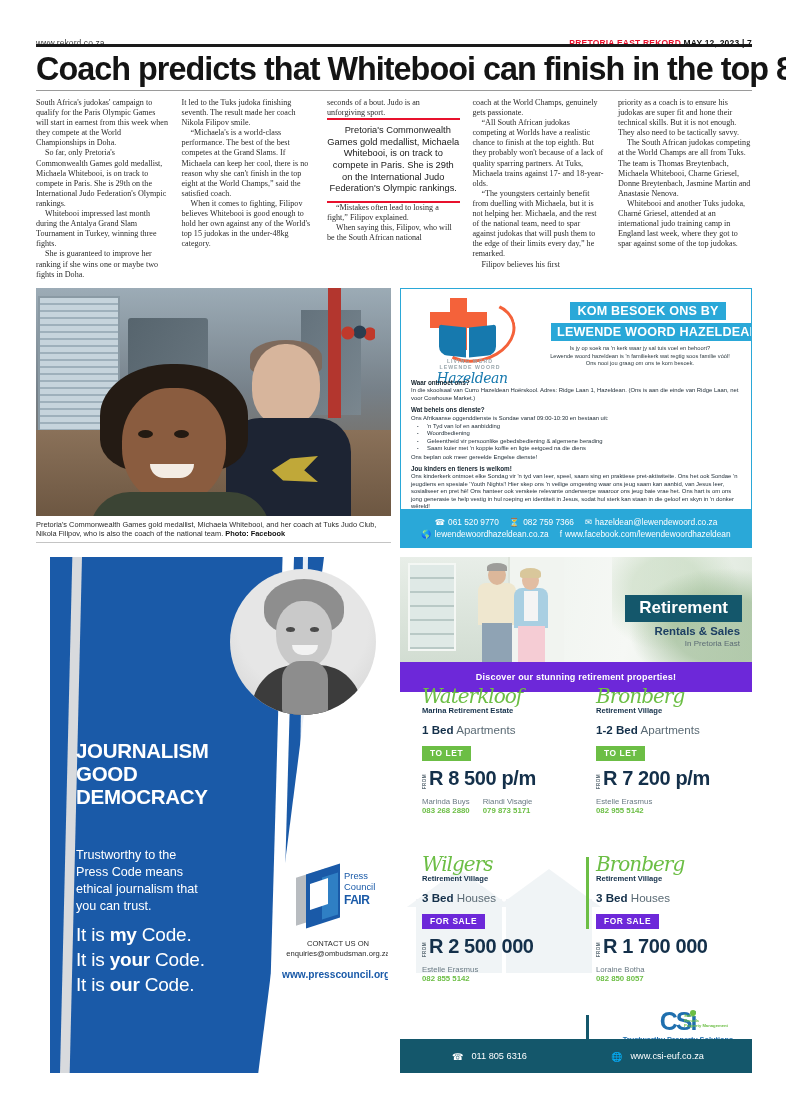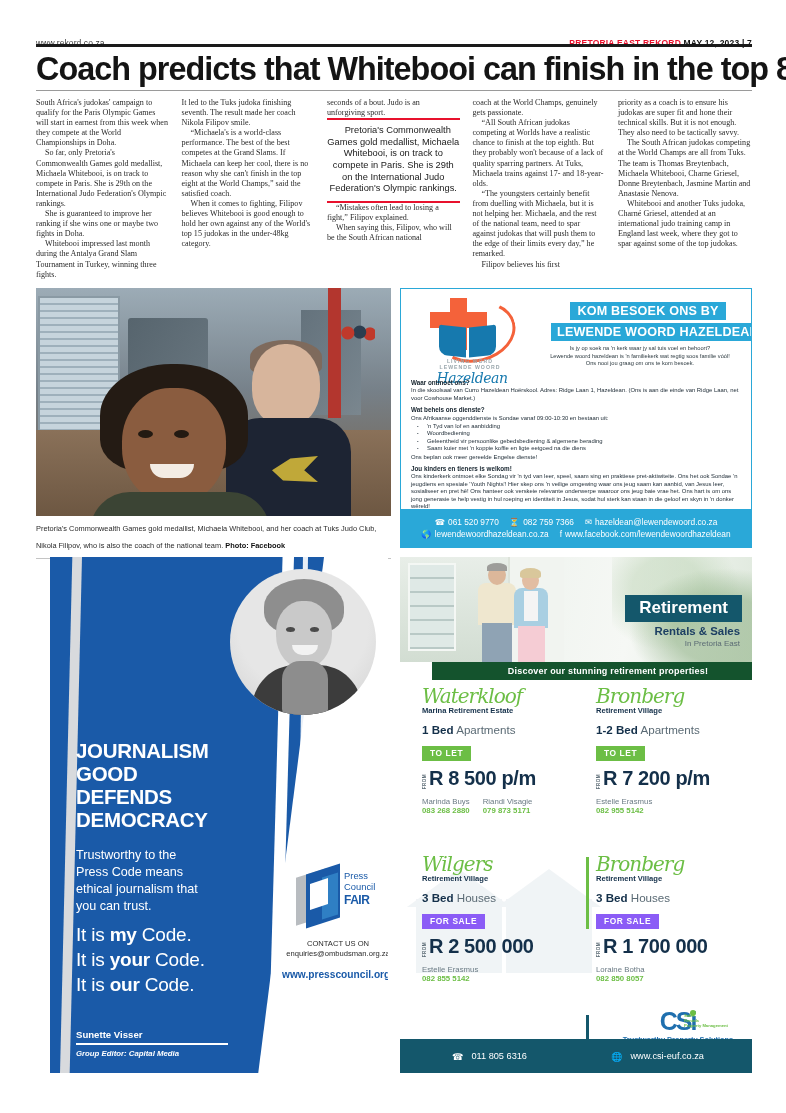--- a/index.html
+++ b/index.html
@@ -173,21 +173,21 @@
     background:#231a12; border-radius:50%;
   }
   .ath-eye-l { left:44px; }
   .ath-eye-r { left:80px; }
   .caption {
     width: 355px;
     border-top: 0px;
     padding: 4px 0 4px 0;
     font-family: "Liberation Sans", sans-serif;
     font-size: 7.4px;
-    line-height: 17px;
+    line-height: 9px;
     color: #2a2a2a;
   }
   .caption b { color:#111; }
   .caption-rule {
     width: 355px; height: 1px; background:#c4c4c4;
   }
 
   
   .church-ad {
     position: absolute; left: 400px; top: 288px; width: 352px; height: 260px;
@@ -423,24 +423,24 @@
   }
   .ret-rs {
     position:absolute; right:12px; top:68px;
     color:#1c3f63; font-weight:bold; font-size:11.4px;
   }
   .ret-pe {
     position:absolute; right:12px; top:82px;
     color:#5b6b74; font-size:8px;
   }
   .ret-green-bar {
-    position:absolute; left:0; top:105px; width:352px; height:18px;
-    background:#14532d; color:#fff;
+    position:absolute; left:0; top:105px; width:352px; height:30px;
+    background:#6d28d9; color:#fff;
     display:flex; align-items:center; justify-content:center;
-    font-size:9px; font-weight:bold; letter-spacing:.2px;margin-left:32px;
+    font-size:9px; font-weight:bold; letter-spacing:.2px;
   }
   .ret-grid {
     position:absolute; left:0; top:128px; width:352px; height:340px;
   }
   .ret-watermark {
     position:absolute; left:16px; bottom:52px; width:200px; height:110px;
     opacity:.07;
   }
   .wm-house1, .wm-house2 {
     position:absolute; bottom:0; width:86px; height:74px;
@@ -476,21 +476,21 @@
   .estate-sub {
     font-size:7.6px; font-weight:bold; color:#14304a; margin-top:-1px; margin-bottom:8px;
   }
   .ret-type { font-size:11.6px; color:#5a6a74; margin-bottom:6px; }
   .ret-type b { color:#14304a; }
   .ret-tag {
     display:inline-block; color:#fff; font-size:8.4px; font-weight:bold;
     padding:2.5px 8px; letter-spacing:.6px; margin-bottom:6px;
   }
   .ret-tag.let  { background:#6cbe45; }
-  .ret-tag.sale { background:#8b5cf6; }
+  .ret-tag.sale { background:#6d28d9; }
   .ret-price-row { display:flex; align-items:flex-end; gap:2px; margin-bottom:7px;}
   .ret-from {
     font-size:4.6px; color:#5a6a74; font-weight:bold;
     writing-mode: vertical-rl; transform: rotate(180deg);
     letter-spacing:.4px; padding-bottom:4px;
   }
   .ret-price { font-size:20px; font-weight:bold; letter-spacing:-.4px; }
   .ret-price.green { color:#14304a; }
   .ret-price.teal  { color:#14304a; }
   .ret-agents { display:flex; gap:13px; }
@@ -540,22 +540,22 @@
   </div>
   <div class="rule-top"></div>
 
   <div class="headline">Coach predicts that Whitebooi can finish in the top 8</div>
   <div class="rule-under-headline"></div>
 
   <div class="article">
     <div class="col">
       <p class="noindent">South Africa's judokas' campaign to qualify for the Paris Olympic Games will start in earnest from this week when they compete at the World Championships in Doha.</p>
       <p>So far, only Pretoria's Commonwealth Games gold medallist, Michaela Whitebooi, is on track to compete in Paris. She is 29th on the International Judo Federation's Olympic rankings.</p>
+      <p>Whitebooi impressed last month during the Antalya Grand Slam Tournament in Turkey, winning three fights.</p>
       <p>She is guaranteed to improve her ranking if she wins one or maybe two fights in Doha.</p>
-      <p>Whitebooi impressed last month during the Antalya Grand Slam Tournament in Turkey, winning three fights.</p>
     </div>
     <div class="col">
       <p class="noindent">It led to the Tuks judoka finishing seventh. The result made her coach Nikola Filipov smile.</p>
       <p>“Michaela's is a world-class performance. The best of the best competes at the Grand Slams. If Michaela can keep her cool, there is no reason why she can't finish in the top eight at the World Champs,” said the satisfied coach.</p>
       <p>When it comes to fighting, Filipov believes Whitebooi is good enough to hold her own against any of the World's top 15 judokas in the under-48kg category.</p>
     </div>
     <div class="col">
       <p class="noindent">seconds of a bout. Judo is an unforgiving sport.</p>
       <p class="pullquote">Pretoria's Commonwealth Games gold medallist, Michaela Whitebooi, is on track to compete in Paris. She is 29th on the International Judo Federation's Olympic rankings.</p>
       <p>“Mistakes often lead to losing a fight,” Filipov explained.</p>
@@ -688,42 +688,36 @@
       <div class="pp-eye1"></div>
       <div class="pp-eye2"></div>
       <div class="pp-smile"></div>
       <div class="pp-body"></div>
       <div class="pp-scarf"></div>
     </div>
 
     <div class="press-heading">
       <div>JOURNALISM</div>
       <div>GOOD</div>
-      <div>DEFENDS</div>
       <div>DEMOCRACY</div>
     </div>
 
     <div class="press-sub">
       <div>Trustworthy to the</div>
       <div>Press Code means</div>
       <div>ethical journalism that</div>
       <div>you can trust.</div>
     </div>
 
     <div class="press-code">
       <div><span>It is </span><b>my</b><span> Code.</span></div>
       <div><span>It is </span><b>your</b><span> Code.</span></div>
       <div><span>It is </span><b>our</b><span> Code.</span></div>
     </div>
 
-    <div class="press-signature">
-      <div class="pname">Sunette Visser</div>
-      <div class="prule"></div>
-      <div class="prole">Group Editor: Capital Media</div>
-    </div>
 
     <div class="pc-logo">
       <div class="pcl-shape1"></div>
       <div class="pcl-shape2"></div>
       <div class="pcl-shape4"></div>
       <div class="pcl-shape3"></div>
       <div class="pcl-text">
         <div>Press</div>
         <div>Council</div>
       </div>

